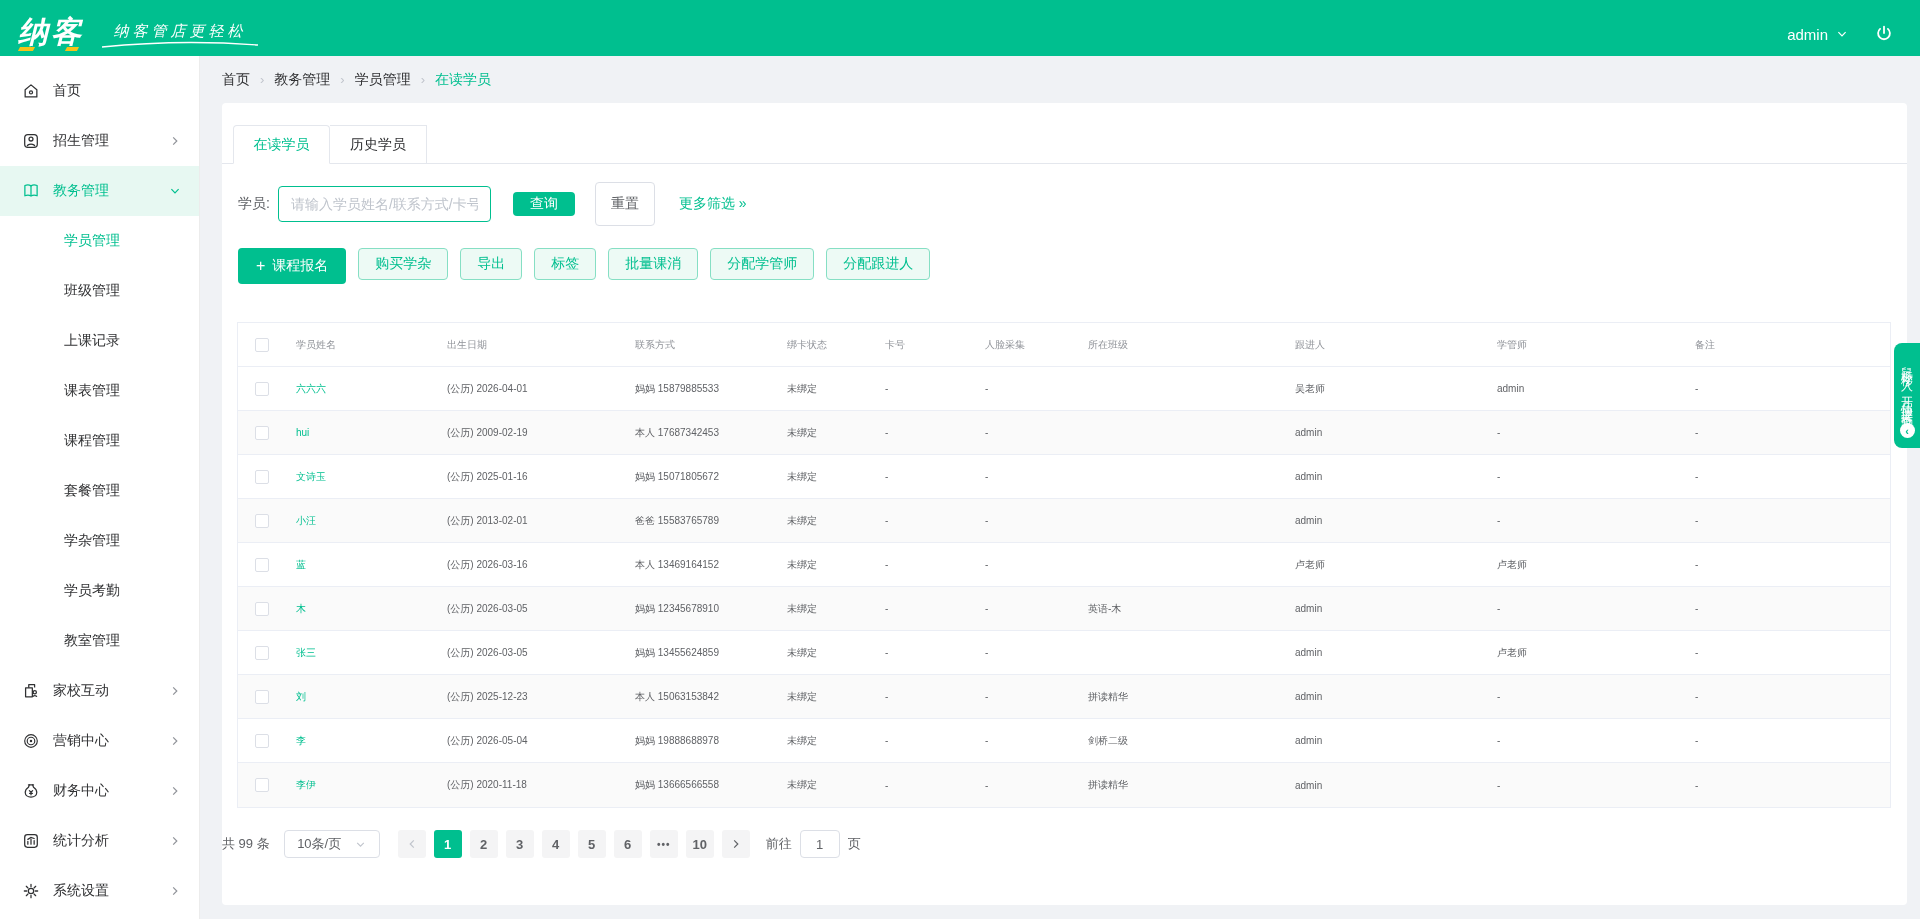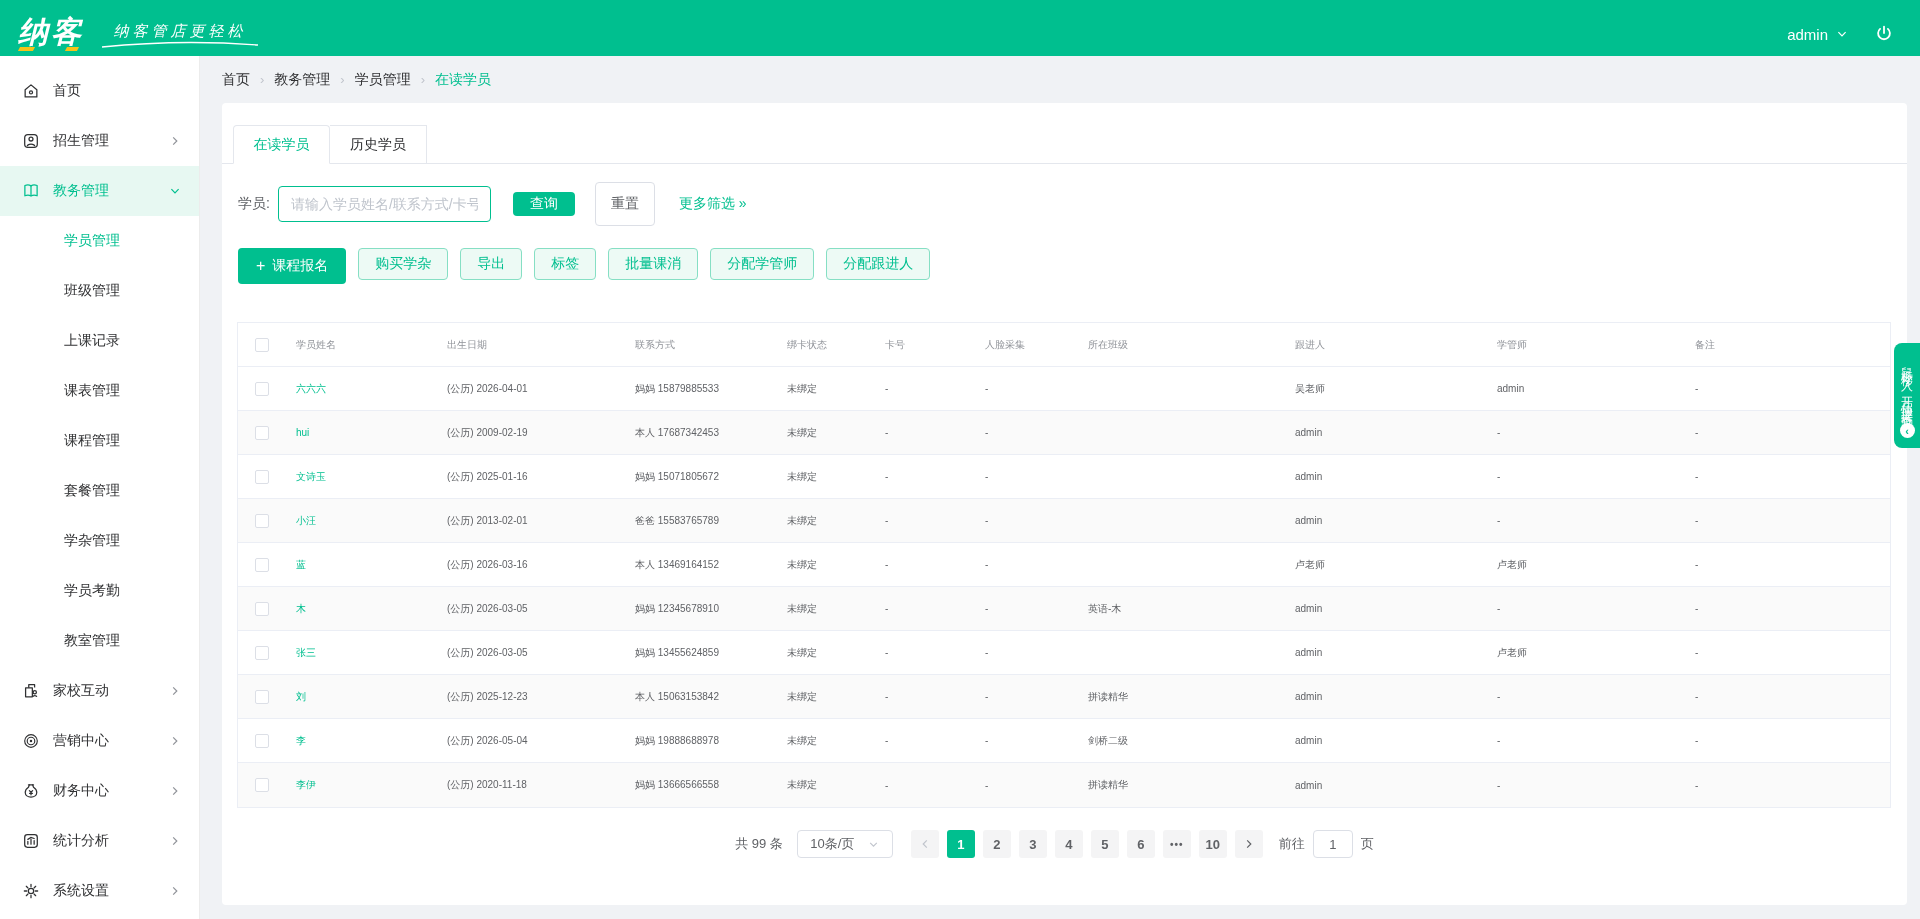--- a/index.html
+++ b/index.html
@@ -59,21 +59,21 @@
   .grid-row { display:grid; grid-template-columns:48px 151px 188px 152px 98px 100px 103px 207px 202px 198px minmax(0,1fr); align-items:center; height:44px; }
   .thead { color:#909399; border-bottom:1px solid #ebeef5; }
   .td, .th { padding-left:10px; white-space:nowrap; overflow:hidden; }
   .td.cb, .th.cb { padding-left:0; display:flex; justify-content:center; }
   .tbody .tr { border-bottom:1px solid #ebeef5; }
   .tbody .tr:nth-child(even) { background:#fafafa; }
   .tbody .tr:last-child { border-bottom:none; }
   .td.name { color:#00bf8f; cursor:pointer; }
   .checkbox { width:14px; height:14px; border:1px solid #dcdfe6; border-radius:2px; background:#fff; display:inline-block; cursor:pointer; }
 
-  .pagination { display:flex; align-items:center; justify-content:center; margin:22px 20px 0 0; font-size:13px; color:#606266; }
+  .pagination { display:flex; align-items:center; justify-content:flex-start; margin:22px 20px 0 0; font-size:13px; color:#606266; }
   .pg-total { margin-right:14px; }
   .pg-select { width:96px; height:28px; border:1px solid #dcdfe6; border-radius:4px; display:flex; align-items:center; justify-content:center; gap:14px; margin-right:14px; color:#606266; cursor:pointer; background:#fff; }
   .pg-select .chev { color:#c0c4cc; display:flex; }
   .page-btn { min-width:28px; height:28px; background:#f4f4f5; border-radius:3px; display:flex; align-items:center; justify-content:center; margin:0 4px; font-weight:bold; color:#606266; cursor:pointer; padding:0 4px; }
   .page-btn.active { background:#00bf8f; color:#fff; }
   .page-btn.prev { color:#c0c4cc; }
   .pg-goto { display:flex; align-items:center; gap:8px; margin-left:12px; }
   .pg-goto input { width:40px; height:28px; border:1px solid #dcdfe6; border-radius:4px; text-align:center; font-size:13px; color:#606266; outline:none; }
 
   

